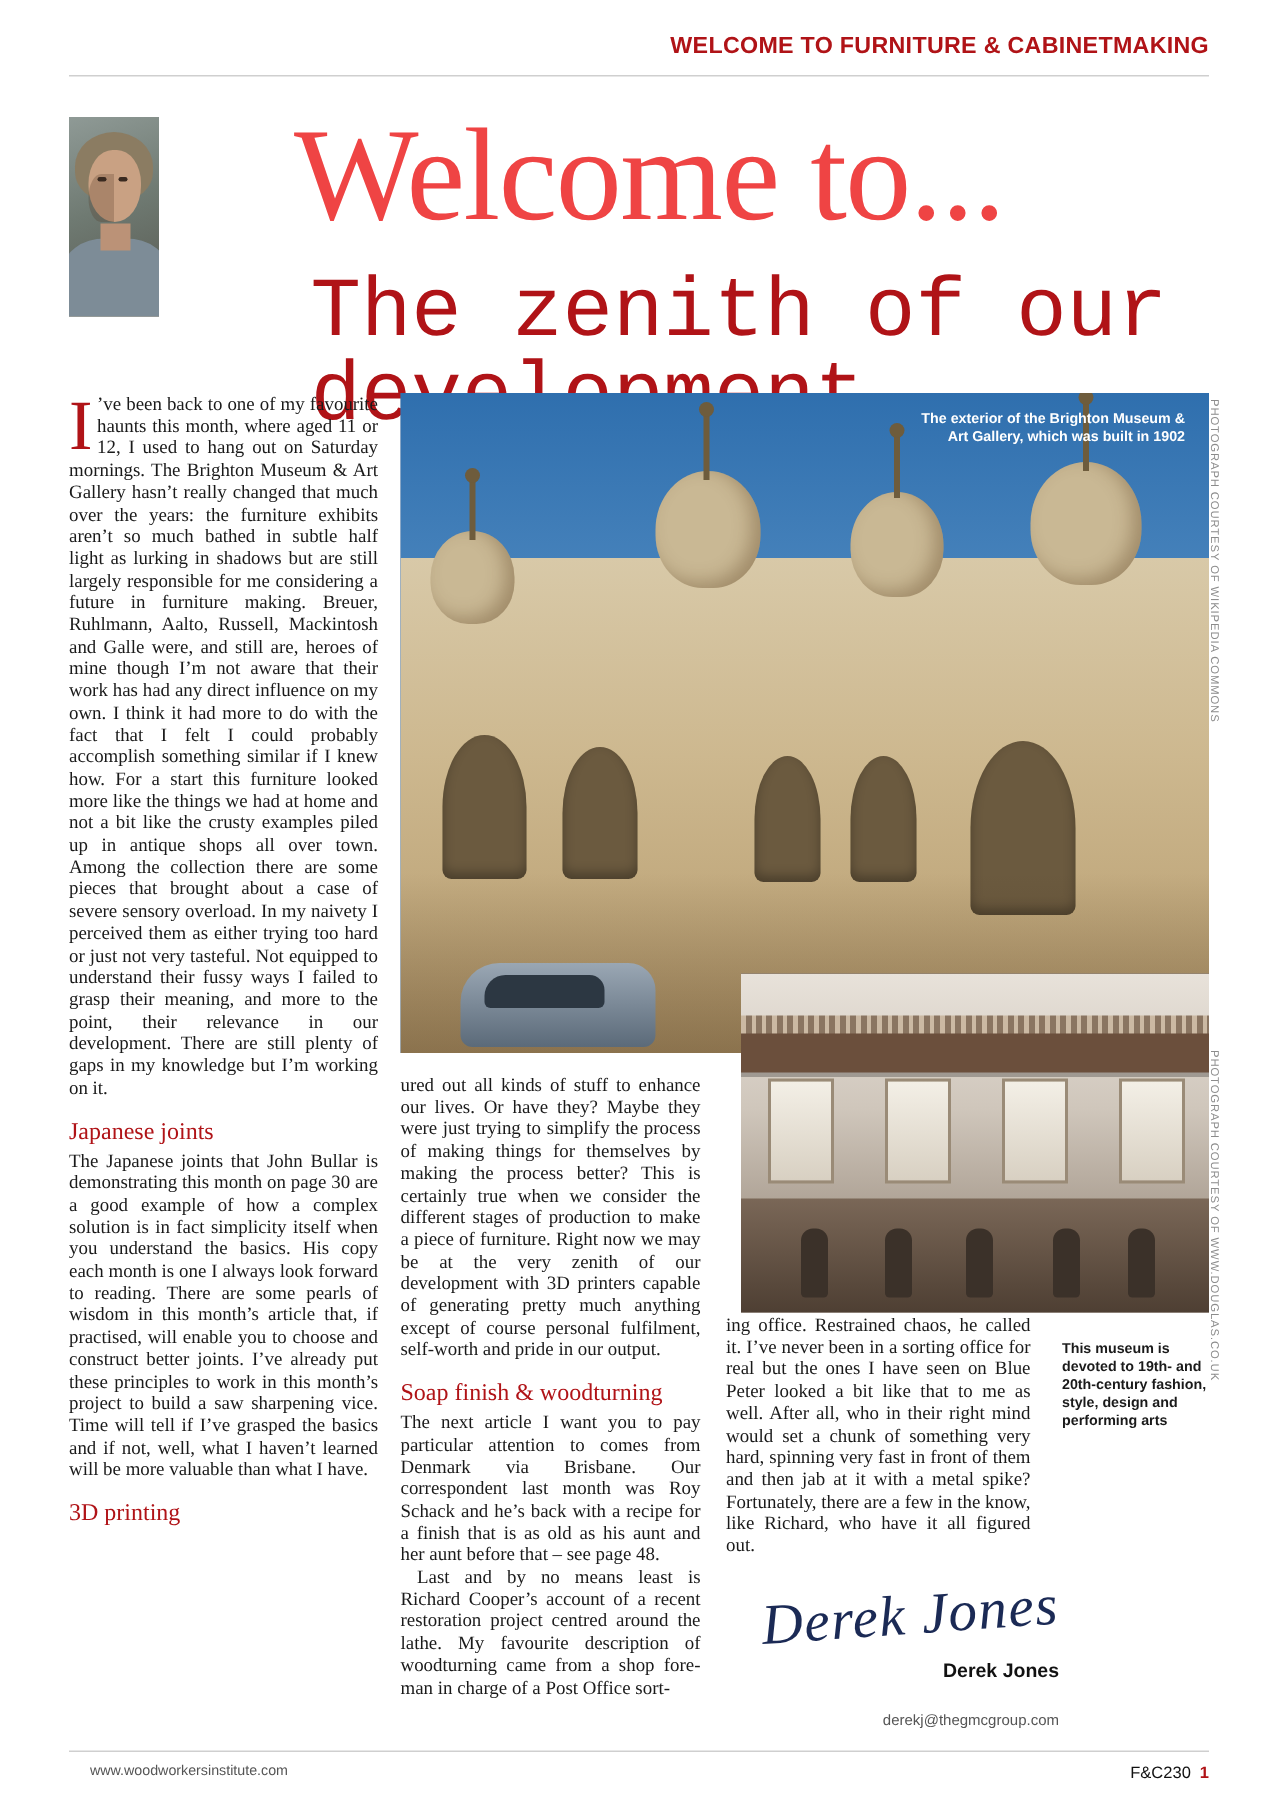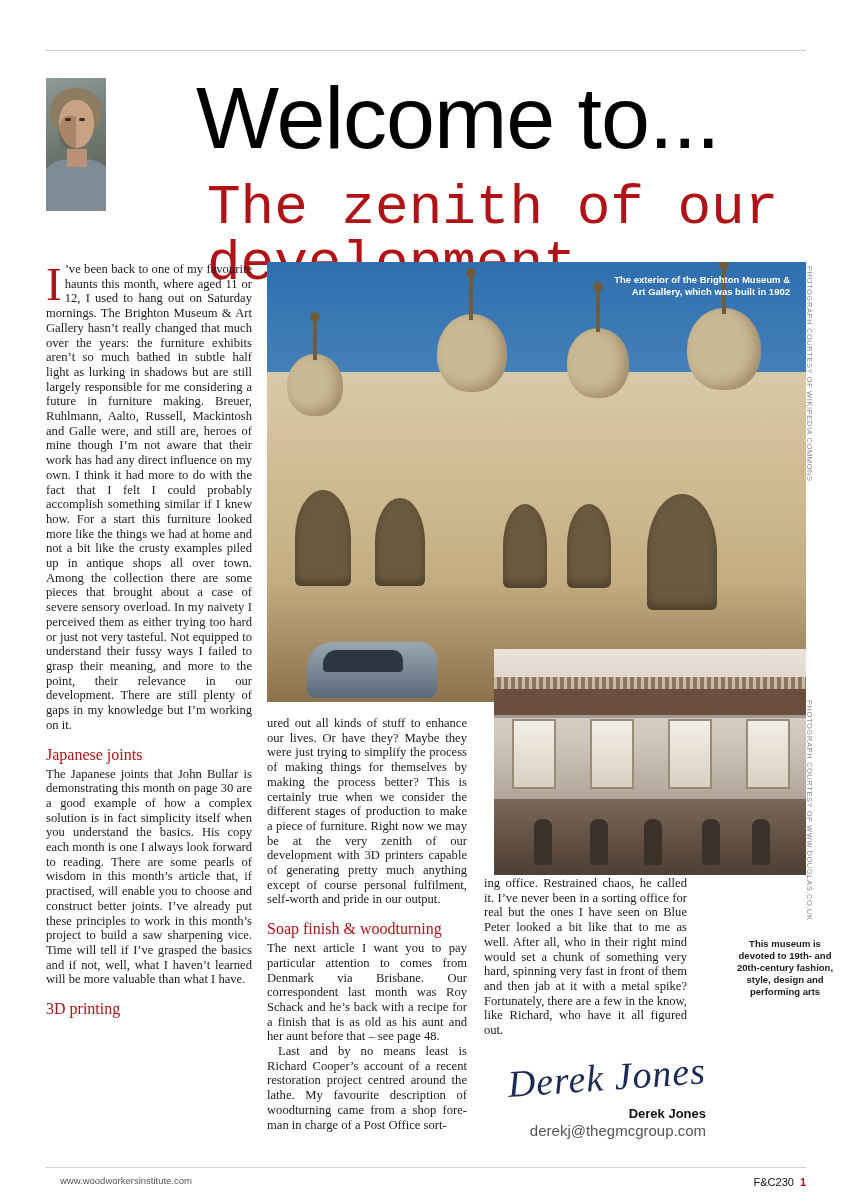--- a/index.html
+++ b/index.html
@@ -77,24 +77,24 @@
   }
   .portrait .neck {
     position: absolute; left: 21px; bottom: 44px; width: 20px; height: 18px;
     background: #bb9277;
   }
 
   .title-main {
     position: absolute;
     left: 196px;
     top: 74px;
-    font-family: Liberation Sans, sans-serif;
+    font-family: Liberation Serif, serif;
     font-size: 88px;
     line-height: 1;
-    color: #000000;
+    color: #ef4444;
     letter-spacing: -1px;
   }
   .title-sub {
     position: absolute;
     left: 207px;
     top: 180px;
     font-family: Liberation Mono, monospace;
     font-size: 56px;
     line-height: 1;
     color: #b01317;
@@ -243,30 +243,29 @@
     position: absolute; left: 0; right: 0; bottom: 0; height: 76px;
     background: linear-gradient(180deg,#7a6757,#4e3f33);
   }
   .pi-person {
     position: absolute; bottom: 10px; width: 18px; height: 46px;
     background: #3b3129; border-radius: 8px 8px 3px 3px;
   }
 
   .caption-right {
     position: absolute;
-    left: 736px;
+    left: 708px;
     top: 894px;
     width: 98px;
     font-family: "Liberation Sans", sans-serif;
     font-weight: bold;
     font-size: 9.5px;
     line-height: 12px;
     color: #1a1a1a;
-    text-align: center;
-    margin-top: 44px;
+    text-align: left;
   }
 
   
   .credit {
     position: absolute;
     font-family: "Liberation Sans", sans-serif;
     font-size: 7.5px;
     letter-spacing: 0.6px;
     color: #8b8b8b;
     white-space: nowrap;
@@ -295,23 +294,23 @@
   }
   .sign-name {
     font-family: "Liberation Sans", sans-serif;
     font-weight: bold;
     font-size: 13px;
     color: #111;
     margin-top: 8px;
   }
   .sign-email {
     font-family: "Liberation Sans", sans-serif;
-    font-size: 15px;
+    font-size: 10px;
     color: #555;
-    margin-top: 1px;
+    margin-top: 21px;
     text-align: right;
   }
 
   
   .rule-bottom {
     position: absolute;
     left: 46px; right: 46px; bottom: 36px;
     height: 1px; background: #cfcfcf;
   }
   .footer-left {
@@ -331,20 +330,21 @@
     font-weight: bold;
   }
   .footer-right .pg { color: #b01317; margin-left: 6px; }
   .footer-right .iss { font-weight: normal; color:#111; }
 </style>
 </head>
 <body>
 
 <div class="page">
 
+  <div class="masthead">WELCOME TO FURNITURE &amp; CABINETMAKING</div>
   <div class="rule-top"></div>
 
   <div class="portrait">
     <div class="sky"></div>
     <div class="body"></div>
     <div class="neck"></div>
     <div class="hair"></div>
     <div class="face"></div>
     <div class="shade"></div>
     <div class="eyeL"></div>

